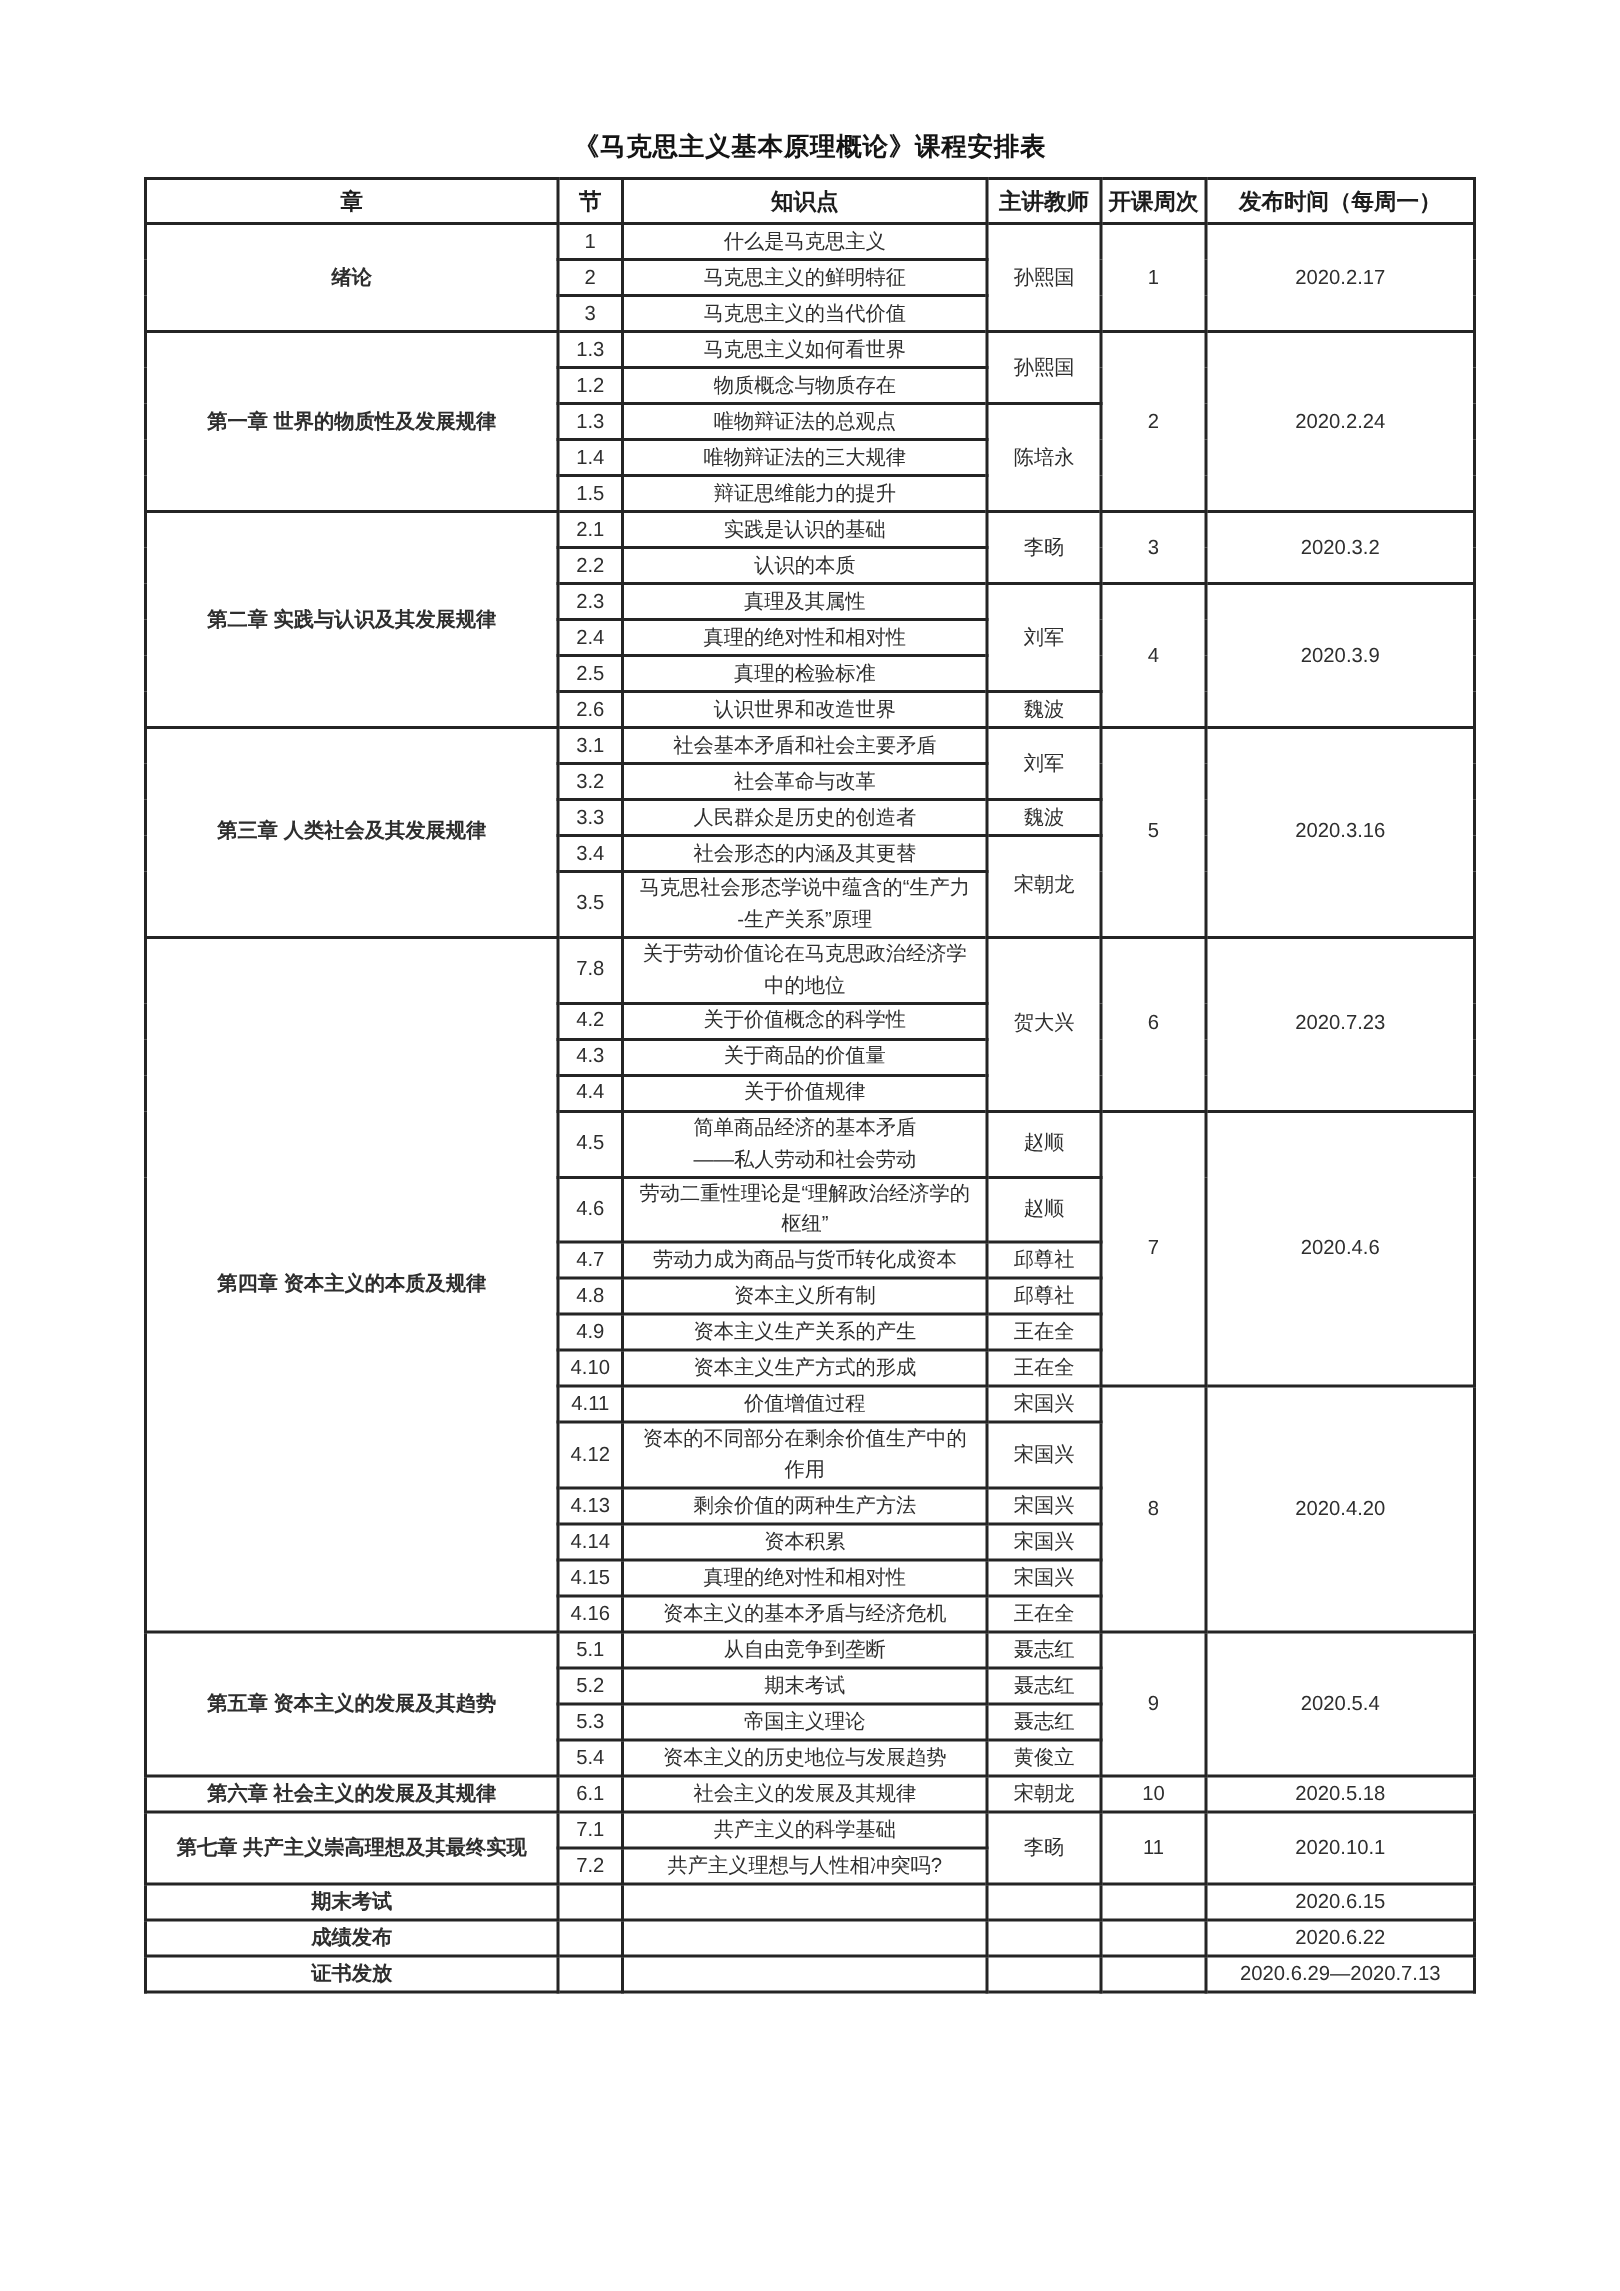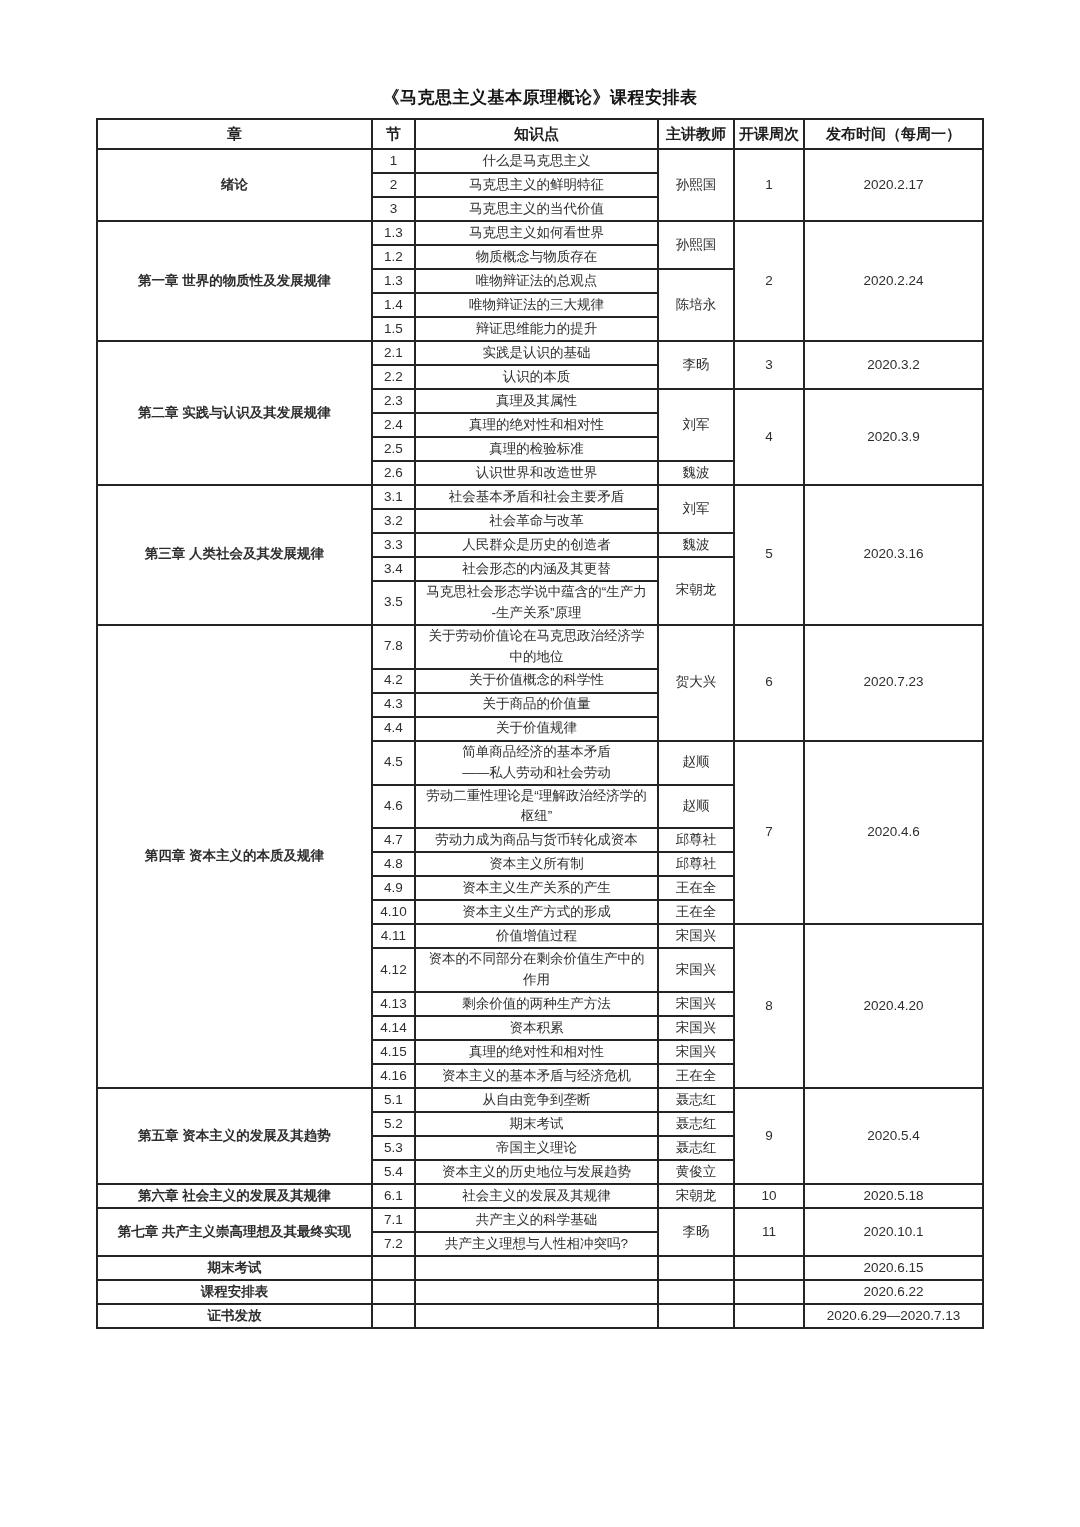--- a/index.html
+++ b/index.html
@@ -322,21 +322,21 @@
         </tr>
         <tr>
           <td class="chapter-cell">期末考试</td>
           <td class="sec-cell"></td>
           <td class="topic-cell"></td>
           <td class="teacher-cell"></td>
           <td class="week-cell"></td>
           <td class="date-cell">2020.6.15</td>
         </tr>
         <tr>
-          <td class="chapter-cell">课程安排表</td>
+          <td class="chapter-cell">成绩发布</td>
           <td class="sec-cell"></td>
           <td class="topic-cell"></td>
           <td class="teacher-cell"></td>
           <td class="week-cell"></td>
           <td class="date-cell">2020.6.22</td>
         </tr>
         <tr>
           <td class="chapter-cell">证书发放</td>
           <td class="sec-cell"></td>
           <td class="topic-cell"></td>

